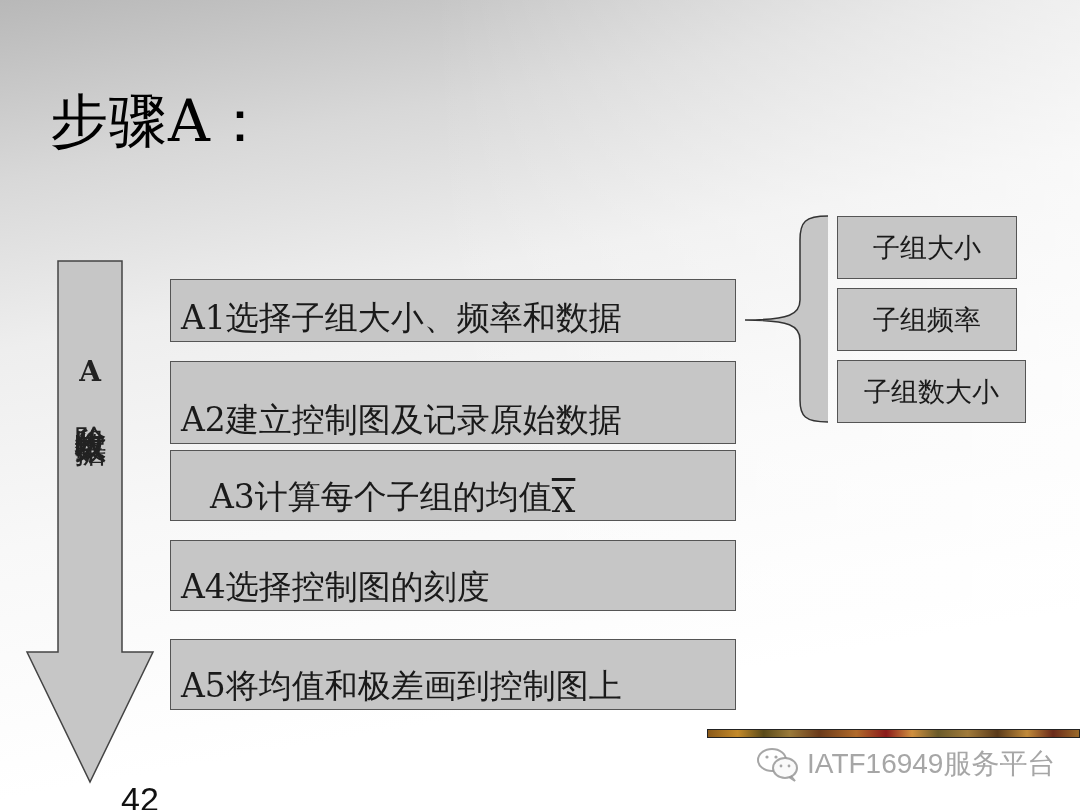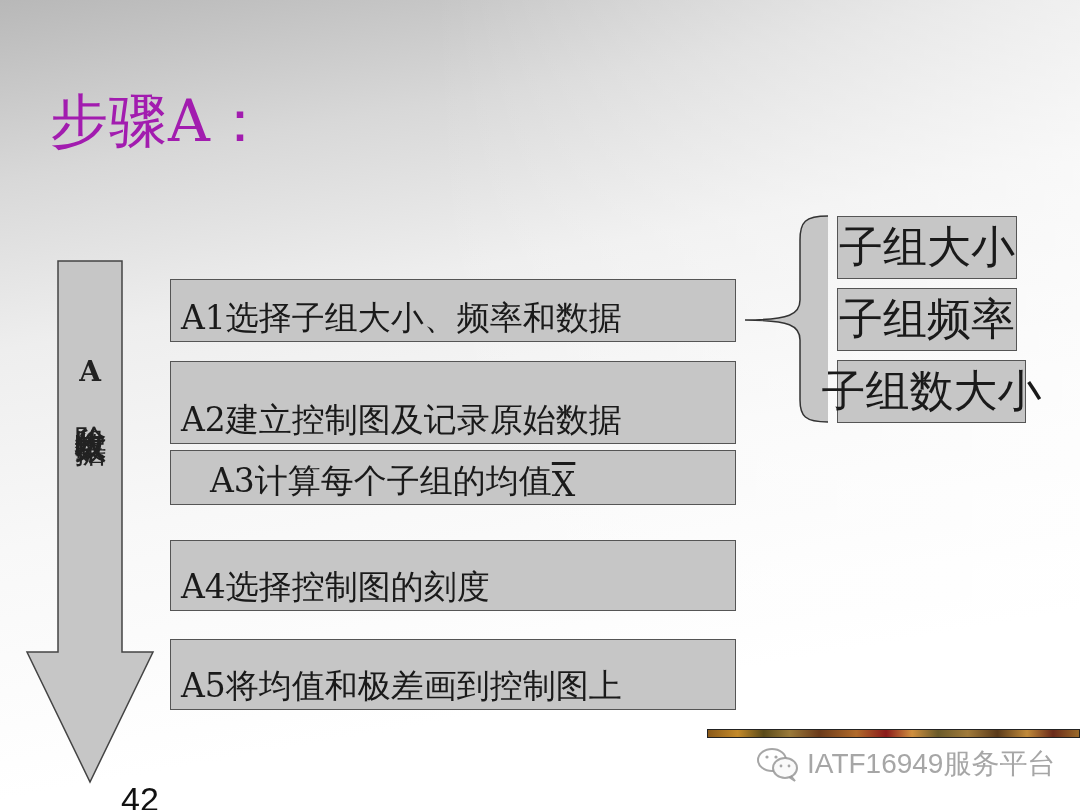--- a/index.html
+++ b/index.html
@@ -8,21 +8,21 @@
       background: linear-gradient(170deg, #b8b8b8 0%, #d8d8d8 18%, #eeeeee 35%, #f8f8f8 55%, #ffffff 80%);
       font-family: "DejaVu Serif", "Liberation Serif", serif;
     }
     .slide-bg-right {
       position: absolute; inset: 0;
       background: linear-gradient(90deg, rgba(0,0,0,0) 40%, rgba(255,255,255,0.6) 100%);
       pointer-events: none;
     }
     .title {
       position: absolute; left: 50px; top: 92px;
-      font-size: 58px; color: #a21caf; letter-spacing: 1px;
+      font-size: 58px; color: #000000; letter-spacing: 1px;
       font-family: "DejaVu Serif", "Liberation Serif", serif;
       line-height: 1;
     }
     svg.shapes { position: absolute; left: 0; top: 0; }
     .arrow-label {
       position: absolute; left: 58px; width: 64px; text-align: center;
       color: #222; font-family: "DejaVu Serif", "Liberation Serif", serif;
     }
     .arrow-letter { top: 355px; font-size: 28px; font-weight: bold; }
     .arrow-text {
@@ -34,28 +34,28 @@
       position: absolute; left: 170px; width: 566px; height: 62px;
       background: #c6c6c6; border: 1.5px solid #555;
       box-sizing: border-box;
       display: flex; align-items: flex-end; padding-left: 10px;
       font-size: 33px; color: #1a1a1a;
       font-family: "DejaVu Serif", "Liberation Serif", serif;
       letter-spacing: 0px; white-space: nowrap;
     }
     .step.s1 { top: 279px; height: 63px; }
     .step.s2 { top: 361px; height: 83px; }
-    .step.s3 { top: 450px; height: 55px; padding-left: 39px; }
+    .step.s3 { top: 450px; height: 71px; padding-left: 39px; }
     .step.s4 { top: 540px; height: 71px; }
     .step.s5 { top: 639px; height: 71px; }
     .overbar { text-decoration: overline; }
     .sub {
       position: absolute; background: #c6c6c6; border: 1.5px solid #555;
       box-sizing: border-box; display: flex; align-items: center; justify-content: center;
-      font-size: 44px; color: #1a1a1a; white-space: nowrap;
+      font-size: 27px; color: #1a1a1a; white-space: nowrap;
       font-family: Liberation Mono, monospace;
     }
     .sub.b1 { left: 837px; top: 216px; width: 180px; height: 63px; }
     .sub.b2 { left: 837px; top: 288px; width: 180px; height: 63px; }
     .sub.b3 { left: 837px; top: 360px; width: 189px; height: 63px; }
     .page-num {
       position: absolute; left: 108px; top: 780px;
       font-size: 34px; color: #111;
       font-family: "Liberation Sans", "DejaVu Sans", sans-serif;
       margin-left: 13px;

